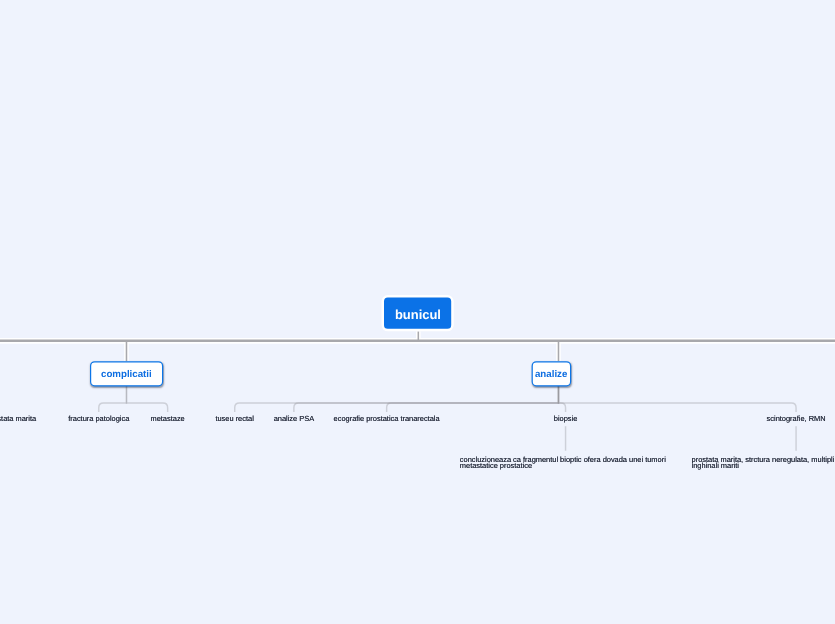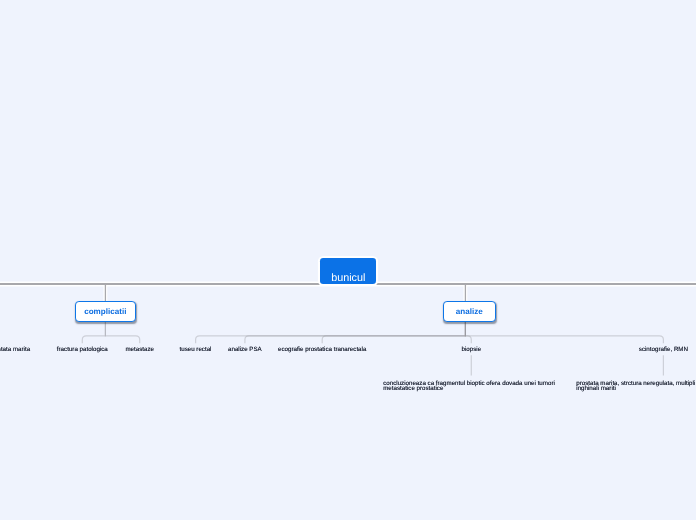--- a/index.html
+++ b/index.html
@@ -14,41 +14,40 @@
   #canvas{position:absolute;left:0;top:0;width:696px;height:520px;overflow:hidden;background:#eff3fd;}
   #edges{position:absolute;left:0;top:0;width:696px;height:520px;}
 
   .node{position:absolute;box-sizing:border-box;white-space:nowrap;}
   .node span{opacity:0.999;transform:translateZ(0);}
 
   .root-node{
     left:320.3px;top:248.3px;width:56.0px;height:26.1px;
     background:#0b72e7;
     color:#ffffff;
-    font-weight:normal;
+    font-weight:bold;
     font-size:10.8px;
     border-radius:3.2px;
     box-shadow:0 0 0 2.1px #ffffff;
-    display:flex;align-items:flex-end;justify-content:center;
+    display:flex;align-items:center;justify-content:center;
     padding-top:4px;
-    margin-top:10px;
   }
   .branch-node{
     background:#ffffff;
     color:#0e6ee1;
     font-weight:bold;
     font-size:8.1px;
     border:1.5px solid #0d76e8;
     border-radius:3.9px;
     display:flex;align-items:center;justify-content:center;
     box-shadow:0.6px 1.2px 1.4px rgba(40,48,66,.48);
     padding-top:1px;
   }
   #node-complicatii{left:74.8px;top:300.7px;width:61px;height:21.3px;}
-  #node-analize{left:442.8px;top:300.7px;width:53px;height:21.3px;align-items:center;}
+  #node-analize{left:442.8px;top:300.7px;width:33px;height:21.3px;align-items:center;}
 
   .leaf-node{
     color:#2f3545;
     font-size:6.2px;
     line-height:5.7px;
     text-align:center;
     text-shadow:0 0 0.35px currentColor;
   }
   .leaf-node span{display:block;}
   .leaf-wrap{white-space:normal;text-align:left;}

